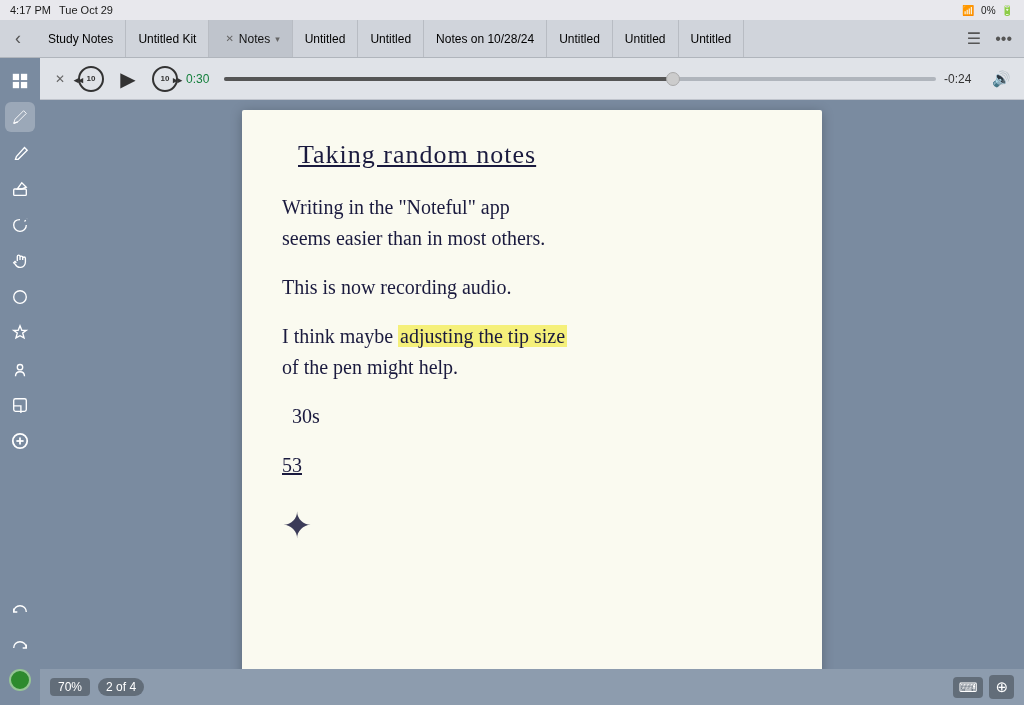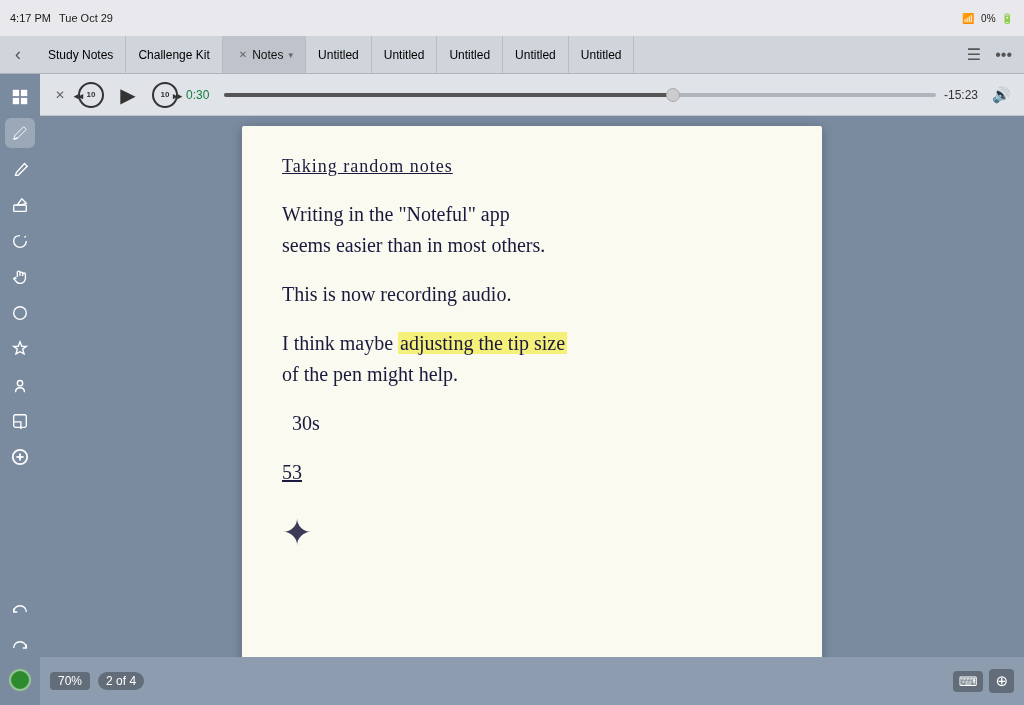--- a/index.html
+++ b/index.html
@@ -10,21 +10,21 @@
       overflow: hidden;
       font-family: -apple-system, BlinkMacSystemFont, 'Helvetica Neue', sans-serif;
       background: #7a8ba0;
       display: flex;
       flex-direction: column;
     }
 
     
     .status-bar {
       background: #e8e8ed;
-      height: 36px;
+      height: 20px;
       display: flex;
       align-items: center;
       justify-content: space-between;
       padding: 0 10px;
       font-size: 11px;
       color: #1a1a1a;
       flex-shrink: 0;
     }
     .status-left { display: flex; gap: 8px; align-items: center; }
     .status-right { display: flex; gap: 6px; align-items: center; font-size: 10px; }
@@ -240,25 +240,26 @@
       border-radius: 2px;
       box-shadow: 0 2px 12px rgba(0,0,0,0.25);
       padding: 30px 40px;
       position: relative;
       flex-shrink: 0;
     }
 
     
     .note-title {
       font-family: 'Comic Sans MS', 'Chalkboard SE', cursive;
-      font-size: 18px;
+      font-size: 26px;
       color: #1a1a3e;
       text-decoration: underline;
       margin-bottom: 22px;
       letter-spacing: 1px;
+      margin-left: 16px;
     }
     .note-body {
       font-family: 'Comic Sans MS', 'Chalkboard SE', cursive;
       font-size: 20px;
       color: #1a1a3e;
       line-height: 1.55;
     }
     .note-para {
       margin-bottom: 18px;
     }
@@ -274,21 +275,21 @@
     .star-sketch {
       margin-top: 10px;
       font-size: 36px;
       color: #1a1a3e;
       opacity: 0.85;
     }
 
     
     .bottom-bar {
       background: rgba(255,255,255,0.15);
-      height: 48px;
+      height: 36px;
       display: flex;
       align-items: center;
       padding: 0 10px;
       justify-content: space-between;
       flex-shrink: 0;
     }
     .bottom-left {
       display: flex;
       align-items: center;
       gap: 8px;
@@ -359,32 +360,35 @@
     <span>🔋</span>
   </div>
 </div>
 
 <div class="tab-bar">
   <div class="tab-back-btn">‹</div>
   <div class="tab">
     <span>Study Notes</span>
   </div>
   <div class="tab">
-    <span>Challenge Kit</span>
+    <span>Untitled Kit</span>
   </div>
   <div class="tab active">
     <span class="tab-close">✕</span>
     <span>Notes</span>
     <span class="tab-arrow">▾</span>
   </div>
   <div class="tab">
     <span>Untitled</span>
   </div>
   <div class="tab">
     <span>Untitled</span>
+  </div>
+  <div class="tab">
+    <span>Notes on 10/28/24</span>
   </div>
   <div class="tab">
     <span>Untitled</span>
   </div>
   <div class="tab">
     <span>Untitled</span>
   </div>
   <div class="tab">
     <span>Untitled</span>
   </div>
@@ -495,21 +499,21 @@
         <span style="position:absolute;right:-6px;top:7px;font-size:9px;">▸▸</span>
       </div>
 
       <div class="audio-time">0:30</div>
 
       <div class="audio-progress-container">
         <div class="audio-progress-fill" style="width: 63%;"></div>
         <div class="audio-progress-thumb" style="left: 63%;"></div>
       </div>
 
-      <div class="audio-time-right">-15:23</div>
+      <div class="audio-time-right">-0:24</div>
       <div class="audio-vol-btn">🔊</div>
     </div>
 
     <div class="note-canvas-wrapper">
       <div class="note-page">
 
         <div class="note-title">
           Taking random notes
         </div>
 

